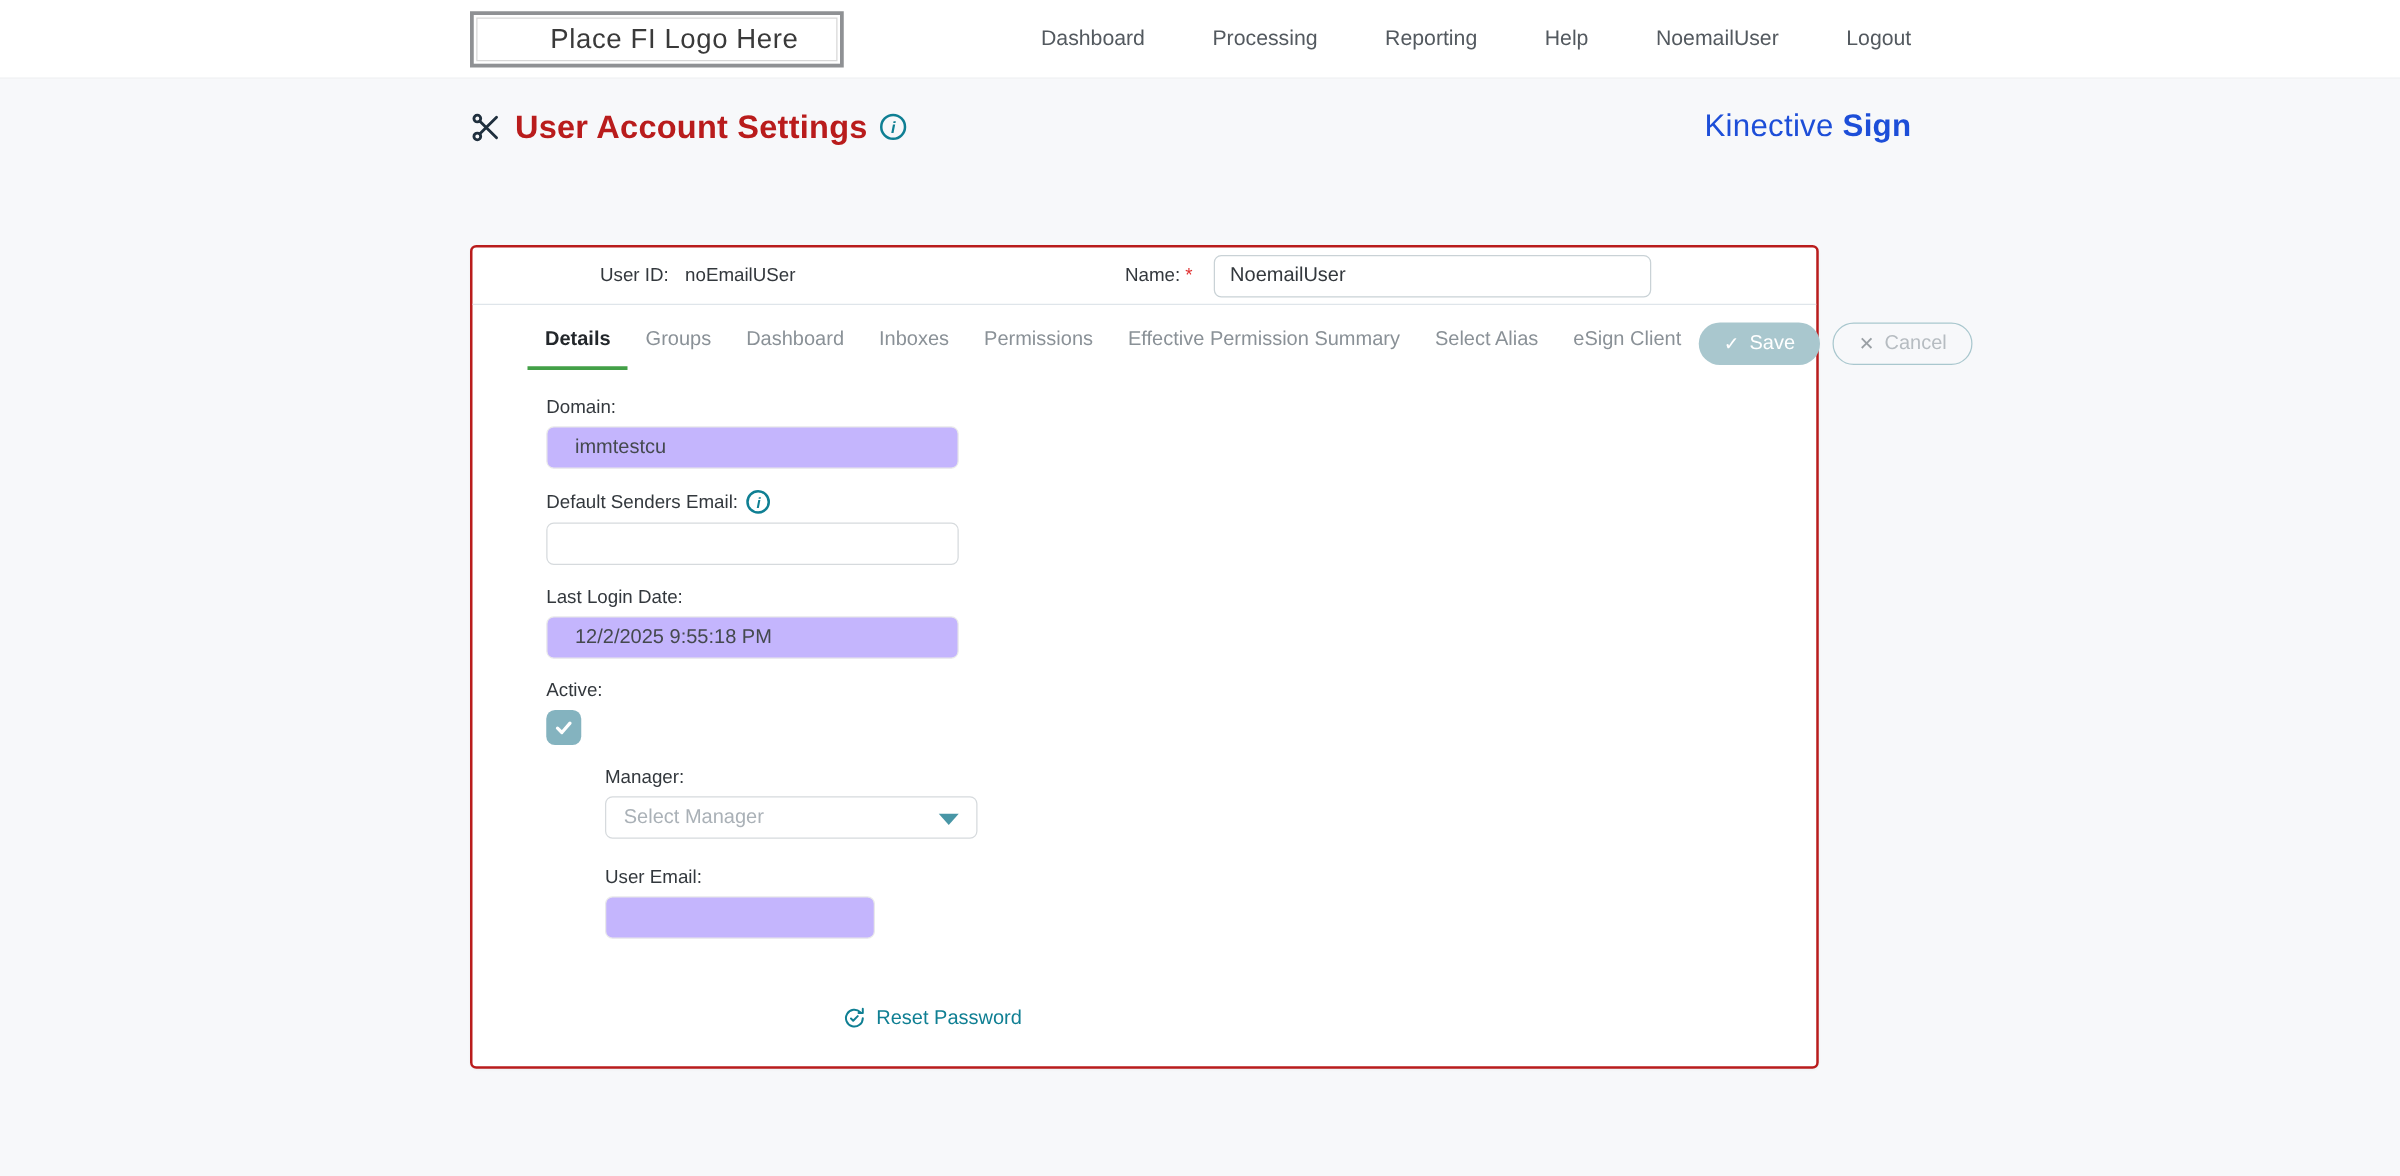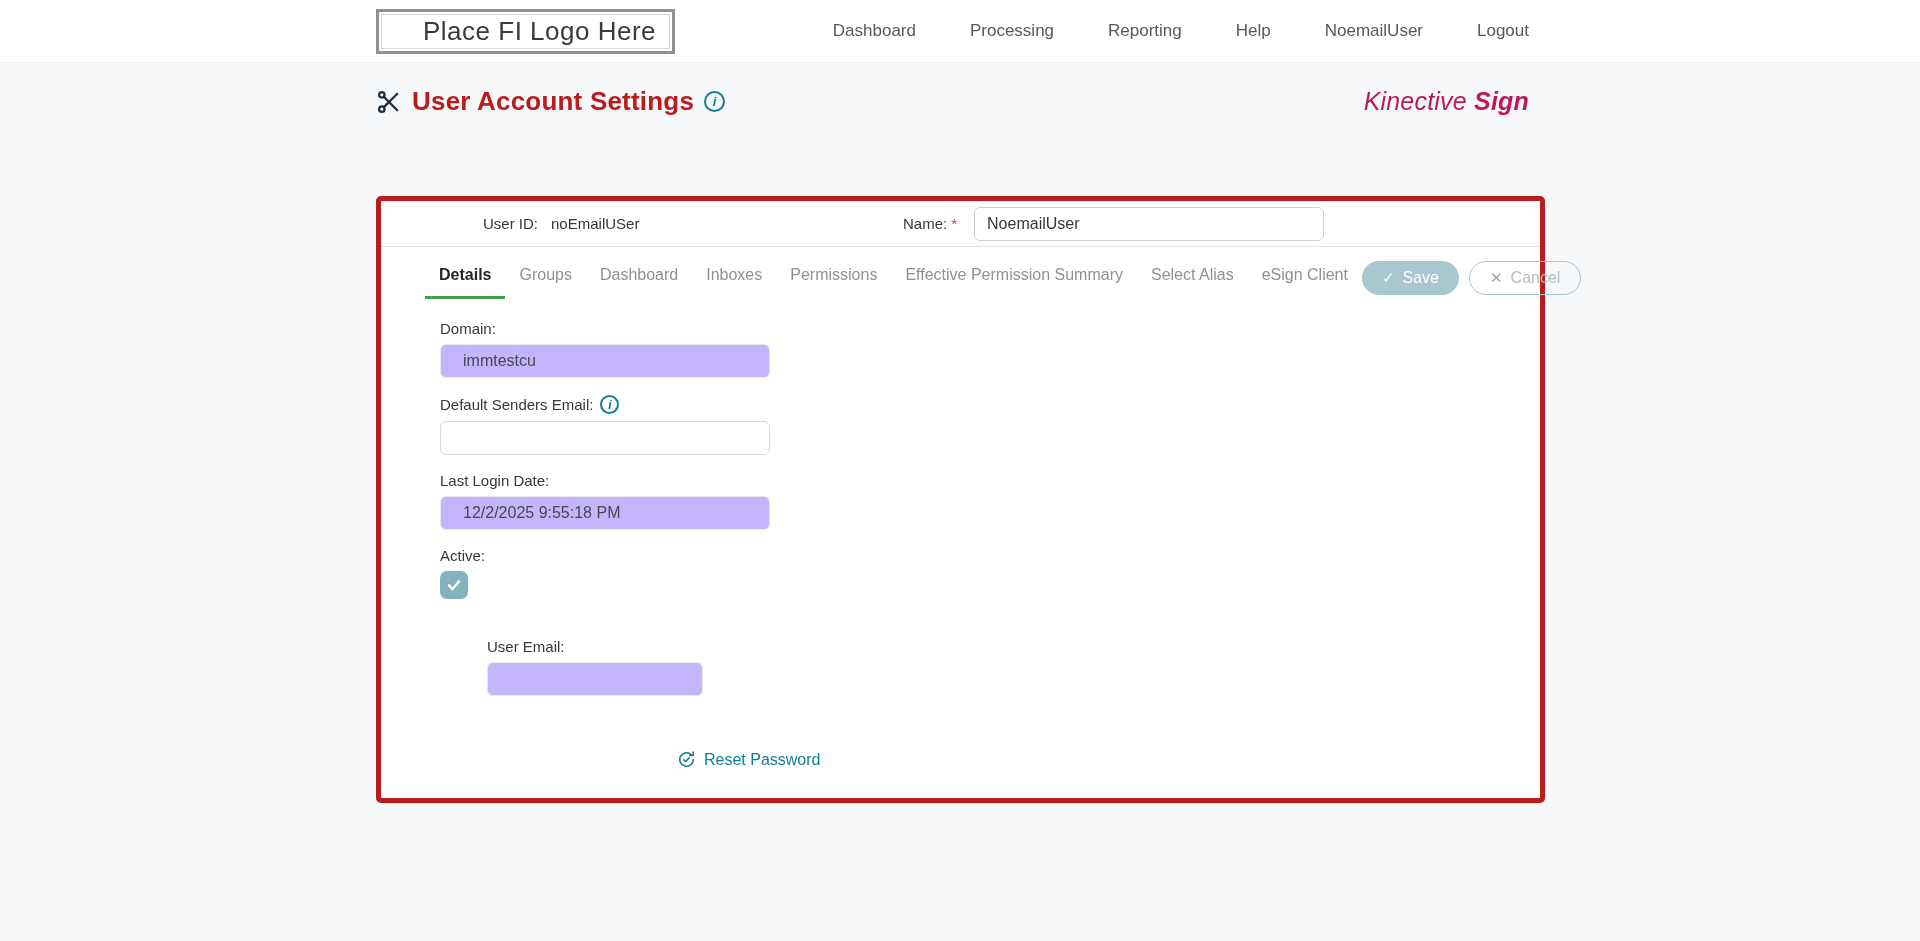--- a/index.html
+++ b/index.html
@@ -13,21 +13,21 @@
 
   
   .topbar {
     height:63px; background:#ffffff; border-bottom:1px solid #eef0f2;
     display:flex; align-items:center;
   }
   .logo-box {
     margin-left:376px; width:299px; height:45px;
     border:3px solid #8f9194; box-shadow:inset 0 0 0 2px #fff, inset 0 0 0 3px #d7d7d7;
     display:flex; align-items:center; justify-content:center;
-    font-size:26px; color:#3a3a3a; letter-spacing:.5px; background:#fff;padding-left:28px;
+    font-size:22px; color:#3a3a3a; letter-spacing:.5px; background:#fff;padding-left:28px;
   }
   .nav-links {
     margin-left:auto; margin-right:391px;
     display:flex; gap:54px;
     font-size:17px; color:#53595f;
   }
   .nav-links a { cursor:pointer; text-decoration:none; color:#53595f; white-space:nowrap; }
 
   
   .page-header {
@@ -35,27 +35,27 @@
     margin:23px 391px 0 376px;
   }
   .title-wrap { display:flex; align-items:center; gap:10px; }
   .tools-icon svg { display:block; }
   .page-title { font-size:26px; font-weight:bold; color:#b91c1c; letter-spacing:.2px; }
   .info-badge {
     width:21px; height:21px; border:2px solid #0f7f93; border-radius:50%;
     color:#0f7f93; font-size:13px; font-weight:bold; font-style:italic;
     display:flex; align-items:center; justify-content:center; cursor:pointer;
   }
-  .brand { margin-left:auto; font-size:25px; color:#be185d; letter-spacing:.2px;font-style:italic; }
+  .brand { margin-left:auto; font-size:25px; color:#1d4ed8; letter-spacing:.2px; }
   .brand .bold { font-weight:bold; }
 
   
   .card {
-    width:1169px; margin:79px 0 0 376px;
-    background:#fff; border:5px solid #b91c1c; border-radius:5px;
+    width:1079px; margin:79px 0 0 376px;
+    background:#fff; border:2px solid #b91c1c; border-radius:5px;
     box-shadow:0 1px 2px rgba(0,0,0,.04);
     padding-bottom:29px;
   }
   .card-head {
     display:flex; align-items:center; height:46px;
     border-bottom:1px solid #dfe5ea;
   }
   .uid-label { margin-left:102px; font-size:15px; color:#33383d; }
   .uid-value { margin-left:13px; width:352px; font-size:15px; color:#33383d; }
   .name-label { font-size:15px; color:#33383d; }
@@ -227,20 +227,27 @@
         <div class="field-label">Active:</div>
         <div class="checkbox">
           <svg width="16" height="16" viewBox="0 0 16 16">
             <polyline points="3,8.5 6.5,12 13,4.5" fill="none" stroke="#ffffff" stroke-width="2.6" stroke-linecap="round" stroke-linejoin="round"></polyline>
           </svg>
         </div>
       </div>
     </div>
 
     <div class="col2">
+      <div class="field">
+        <div class="field-label">Manager:</div>
+        <div class="select-box">
+          <span>Select Manager</span>
+          <span class="caret"></span>
+        </div>
+      </div>
 
       <div class="field" style="margin-top:22px;">
         <div class="field-label">User Email:</div>
         <input class="text-input disabled user-email-input" type="text" readonly="" value="" style="">
       </div>
     </div>
 
     <div class="col3">
       <div class="reset-link">
         <svg width="19" height="19" viewBox="0 0 24 24" fill="none" stroke="#0f7f93" stroke-width="2" stroke-linecap="round" stroke-linejoin="round">

